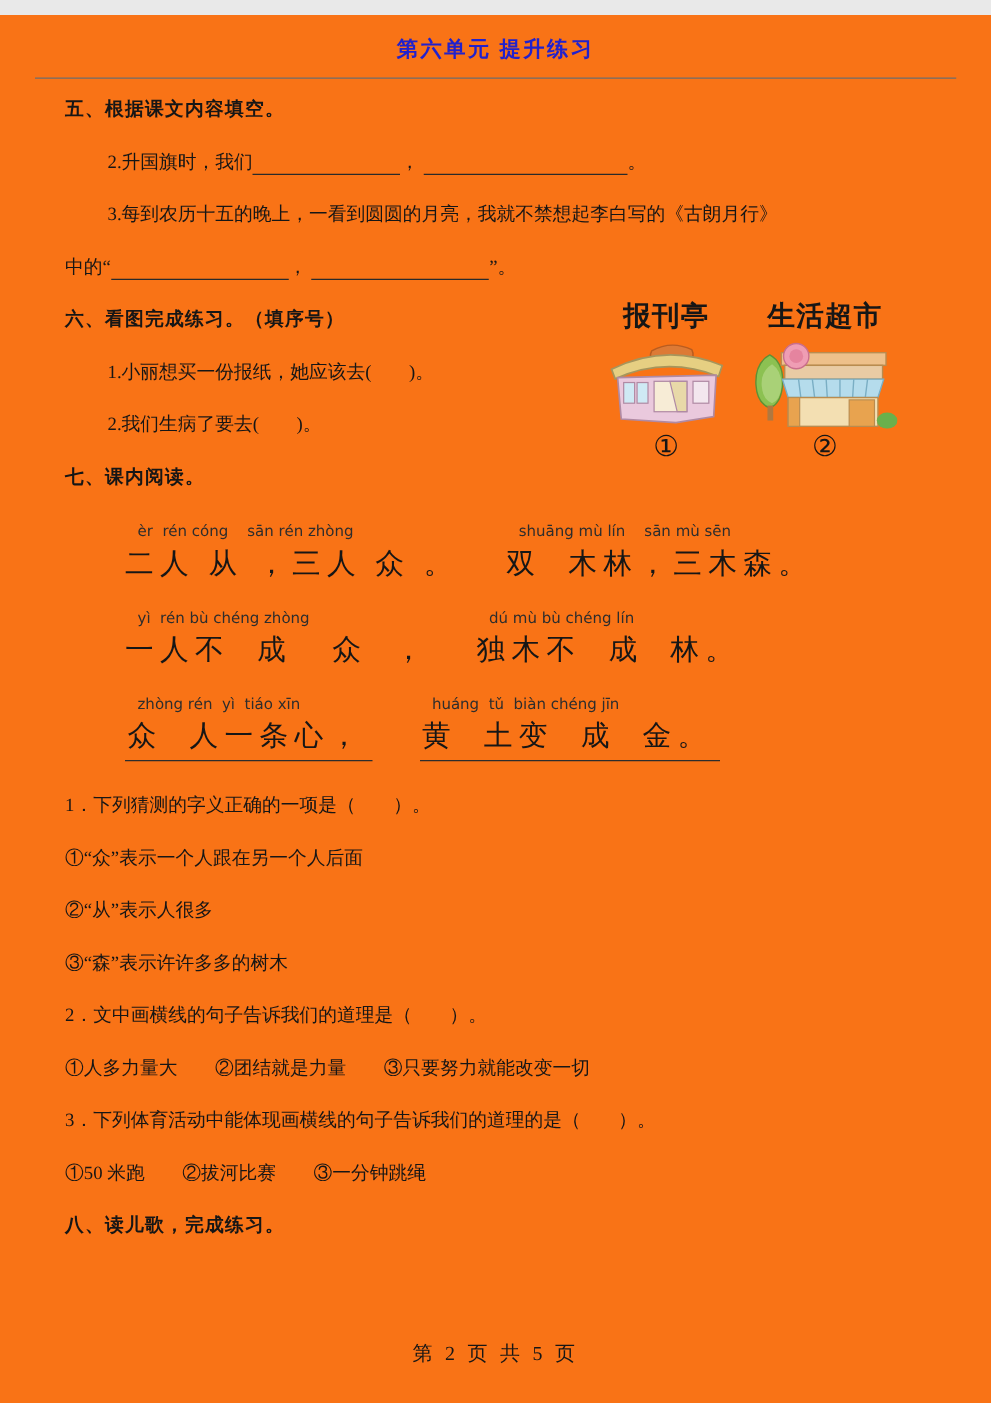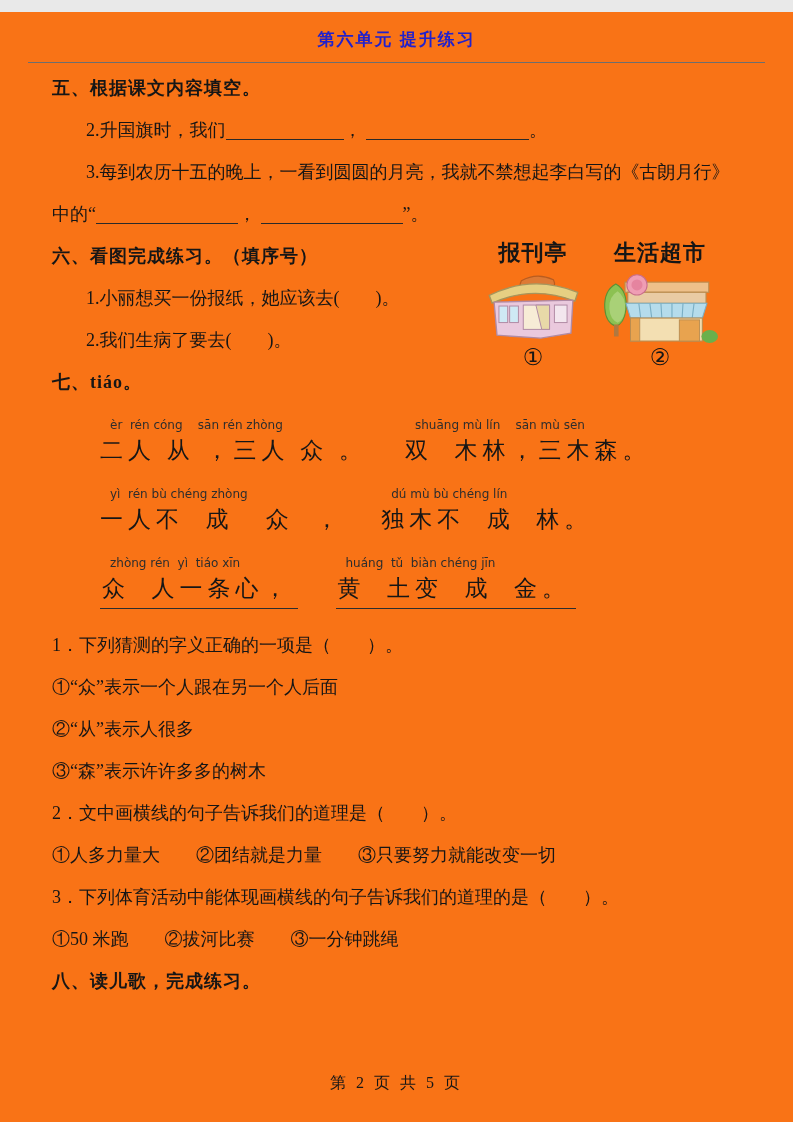--- a/index.html
+++ b/index.html
@@ -15,21 +15,21 @@
   }
   .doc-header { text-align: center; padding-top: 16px; }
   .doc-title {
     font-size: 17px; font-weight: bold;
     color: #2121cd; letter-spacing: 2px;
     font-family: "Liberation Serif", serif;
   }
   .rule { border-top: 1px solid #6e6e6e; margin: 11px 28px 0 28px; }
   .content { padding: 15px 52px 0 52px; }
 
-  .line { font-size: 18px; line-height: 20px; margin-bottom: 22px; }
+  .line { font-size: 15px; line-height: 20px; margin-bottom: 22px; }
   .sec-title { font-weight: bold; letter-spacing: 1px; }
   .indent { padding-left: 34px; }
   .cont-line { padding-left: 0; }
 
   .blank {
     display: inline-block;
     border-bottom: 1px solid #2a2a2a;
     height: 1em;
     vertical-align: bottom;
   }
@@ -130,21 +130,21 @@
             <rect x="84" y="53" width="22" height="23" fill="#e8a34f" stroke="#b98c50" stroke-width="1"></rect>
             <circle cx="38" cy="15" r="11" fill="#ef9db4" stroke="#c96e8c" stroke-width="1.2"></circle>
             <circle cx="38" cy="15" r="6" fill="#e5849f"></circle>
             <ellipse cx="117" cy="71" rx="9" ry="7" fill="#6ab04c"></ellipse>
           </svg>
           <div class="fig-num">②</div>
         </div>
       </div>
     </div>
 
-    <p class="line sec-title">七、tiáo。</p>
+    <p class="line sec-title">七、课内阅读。</p>
 
     <div class="reading">
       <div class="read-line">
         <div class="read-group">
           <div class="py">èr  rén cóng    sān rén zhòng</div>
           <div class="zh">二人 从 ，三人 众 。</div>
         </div>
         <div class="read-group">
           <div class="py">shuāng mù lín    sān mù sēn</div>
           <div class="zh">双  木林，三木森。</div>

